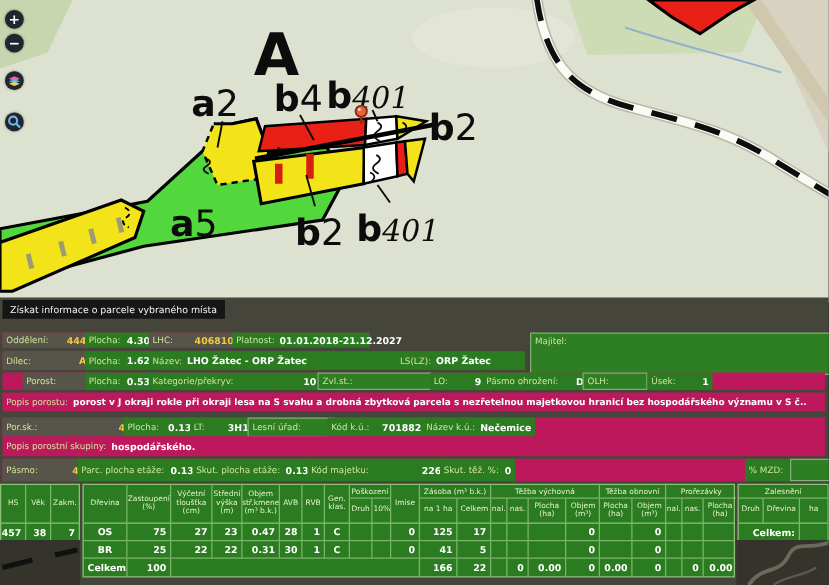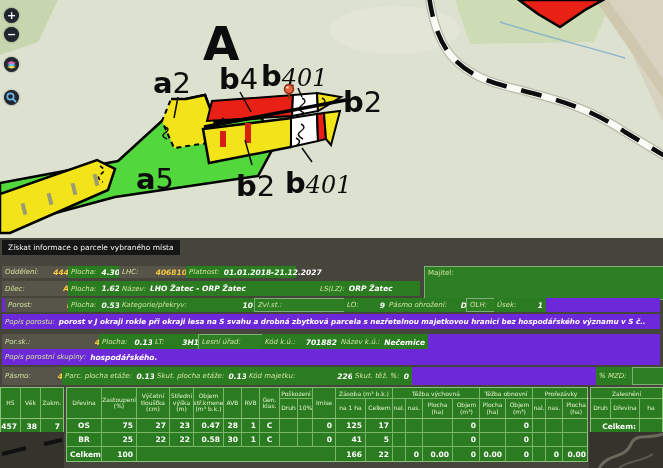--- a/index.html
+++ b/index.html
@@ -9,21 +9,21 @@
   .mapbtn{position:absolute;left:4px;width:15px;height:15px;border-radius:50%;background:#20262e;color:#fff;
           display:flex;align-items:center;justify-content:center;font-size:11px;font-weight:bold;line-height:1;cursor:pointer;box-shadow:0 0 2px rgba(0,0,0,.5);}
   .maplbl{font-family:"DejaVu Sans",sans-serif;fill:#0c0c0c;}
   .bld{font-weight:bold;}
   .thin{font-weight:normal;}
   .ital{font-family:"DejaVu Serif","Liberation Serif",serif;font-style:italic;font-weight:normal;}
   
   .backdrop{position:absolute;left:0;top:238px;width:663px;height:230px;background:#45453c;}
   .infobtn{position:absolute;left:2px;top:240px;height:15px;background:#161616;color:#f2f2f2;font-size:7.5px;
            display:flex;align-items:center;padding:0 6px;white-space:nowrap;cursor:pointer;}
-  .prow{position:absolute;background:#6d28d9;font-style:italic;}
+  .prow{position:absolute;background:#be185d;}
   .cell{position:absolute;top:0;bottom:0;display:flex;align-items:center;padding:0 3px;font-size:7px;background:#2b7c21;white-space:nowrap;overflow:visible;}
   .cell.gray{background:#57544a;}
   .cell.box{border:1px solid rgba(255,255,255,.38);background:#2e7e24;}
   .lbl{color:#cfe49c;margin-right:4px;}
   .val{color:#ffffff;font-weight:bold;font-size:7.5px;}
   .val.y{color:#f6c93f;}
   .val.r{margin-left:auto;}
   
   .tsec{position:absolute;background:#2b7c21;border:1px solid rgba(220,250,200,.55);box-sizing:border-box;}
   .thead{display:flex;height:30px;border-bottom:1px solid rgba(220,250,200,.55);}
@@ -190,21 +190,21 @@
         <span class="lbl">Název:</span>
         <span class="val">LHO Žatec - ORP Žatec</span>
       </div>
     <div class="cell" style="left:315px;right:0">
         <span class="lbl">LS(LZ):</span>
         <span class="val">ORP Žatec</span>
       </div>
   </div>
 
   <div class="prow" style="left:2px;top:298px;right:3px;height:14px">
-    <div class="cell gray" style="left:3px;width:64px">
+    <div class="cell gray" style="left:16px;width:64px">
         <span class="lbl">Porost:</span>
         <span class="val y r">b</span>
       </div>
     <div class="cell" style="left:66px;width:49px">
         <span class="lbl">Plocha:</span>
         <span class="val r">0.53</span>
       </div>
     <div class="cell" style="left:117px;width:131px">
         <span class="lbl">Kategorie/překryv:</span>
         <span class="val r">10</span>
@@ -216,21 +216,21 @@
         <span class="lbl">LO:</span>
         <span class="val r">9</span>
       </div>
     <div class="cell" style="left:384px;width:78px">
         <span class="lbl">Pásmo ohrožení:</span>
         <span class="val r">D</span>
       </div>
     <div class="cell box" style="left:464px;width:44px">
         <span class="lbl">OLH:</span>
       </div>
-    <div class="cell" style="left:492px;width:46px">
+    <div class="cell" style="left:516px;width:46px">
         <span class="lbl">Úsek:</span>
         <span class="val r">1</span>
       </div>
   </div>
 
   <div class="prow" style="left:2px;top:314px;right:3px;height:15px;display:flex;align-items:center;padding:0 3px;box-sizing:border-box">
     <span class="lbl" style="font-size:7px">Popis porostu:</span>
     <span class="val" style="font-size:7.2px;white-space:nowrap">porost v J okraji rokle při okraji lesa na S svahu a drobná zbytková parcela s nezřetelnou majetkovou hranicí bez hospodářského významu v S č..</span>
   </div>
 
@@ -379,21 +379,21 @@
       <div class="tcell" style="width:13px"></div>
       <div class="tcell" style="width:17px"></div>
       <div class="tcell" style="width:26px"></div>
     </div>
 
     <div class="trow">
       <div class="tcell c" style="width:35px">BR</div>
       <div class="tcell" style="width:35px">25</div>
       <div class="tcell" style="width:33px">22</div>
       <div class="tcell" style="width:24px">22</div>
-      <div class="tcell" style="width:30px">0.58</div>
+      <div class="tcell" style="width:30px">0.31</div>
       <div class="tcell" style="width:18px">30</div>
       <div class="tcell" style="width:18px">1</div>
       <div class="tcell c" style="width:20px">C</div>
       <div class="tcell" style="width:18px"></div>
       <div class="tcell" style="width:15px"></div>
       <div class="tcell" style="width:23px">0</div>
       <div class="tcell" style="width:30px">41</div>
       <div class="tcell" style="width:27px">5</div>
       <div class="tcell" style="width:13px"></div>
       <div class="tcell" style="width:17px"></div>

